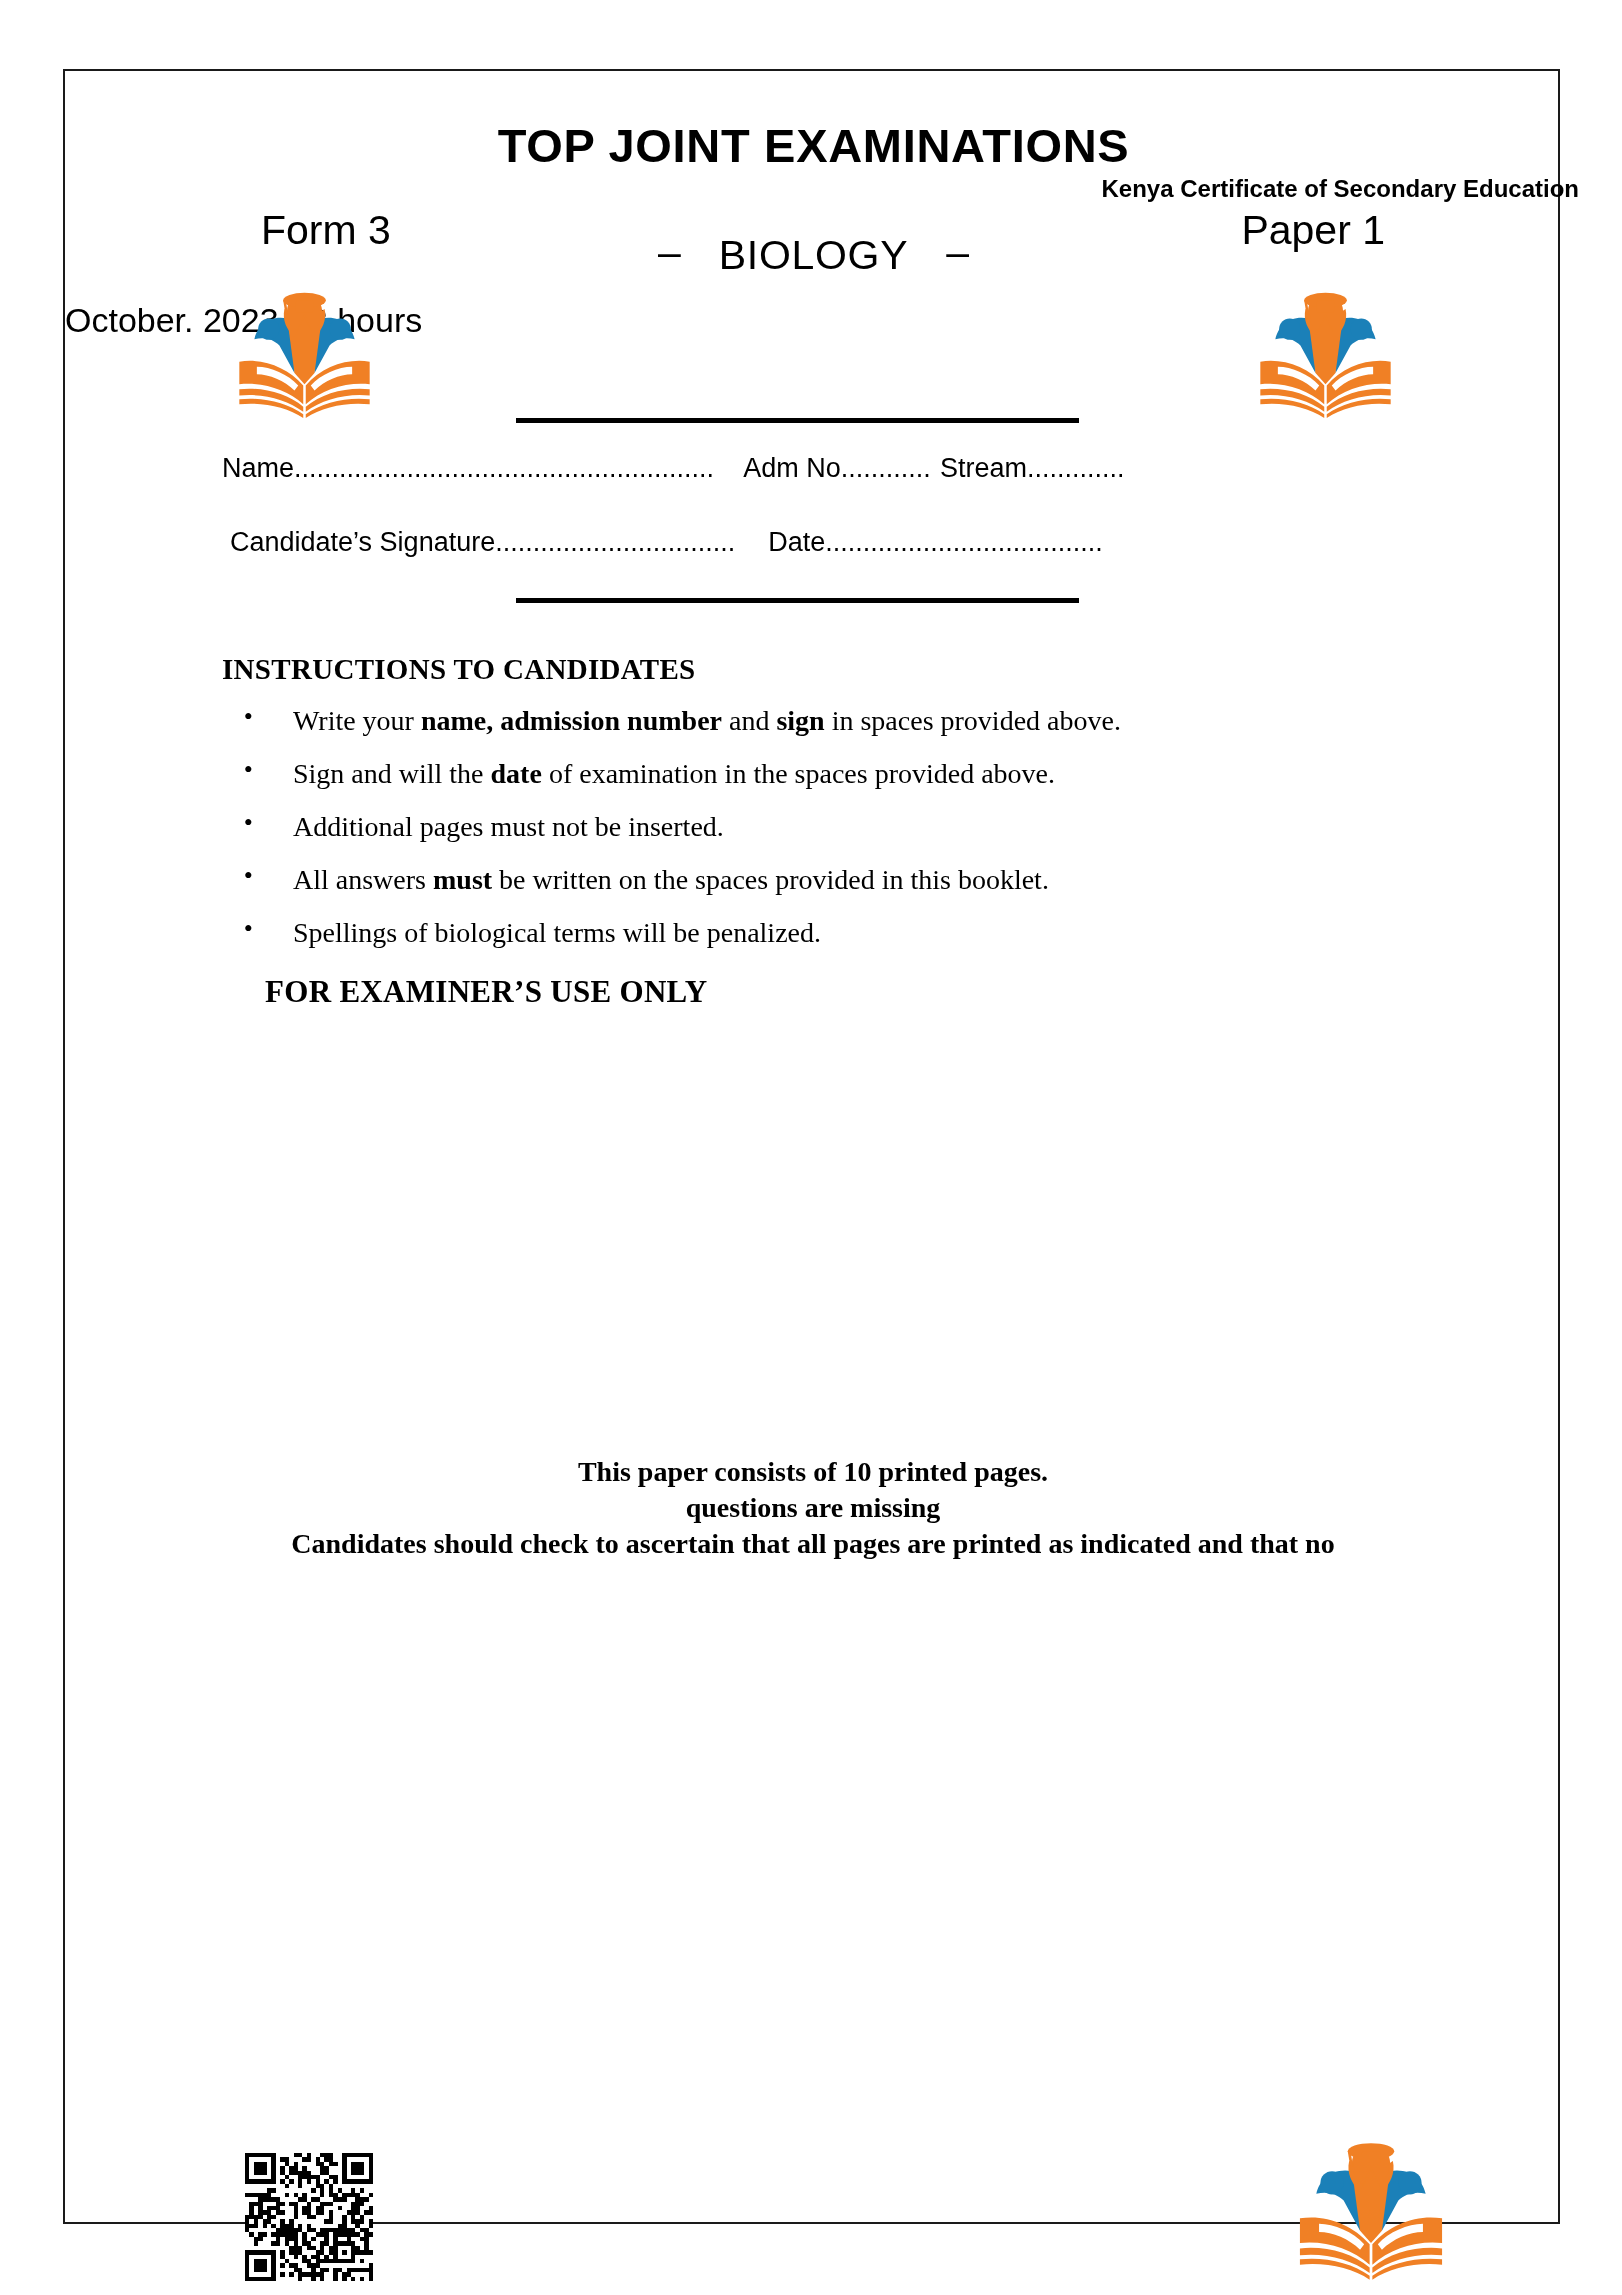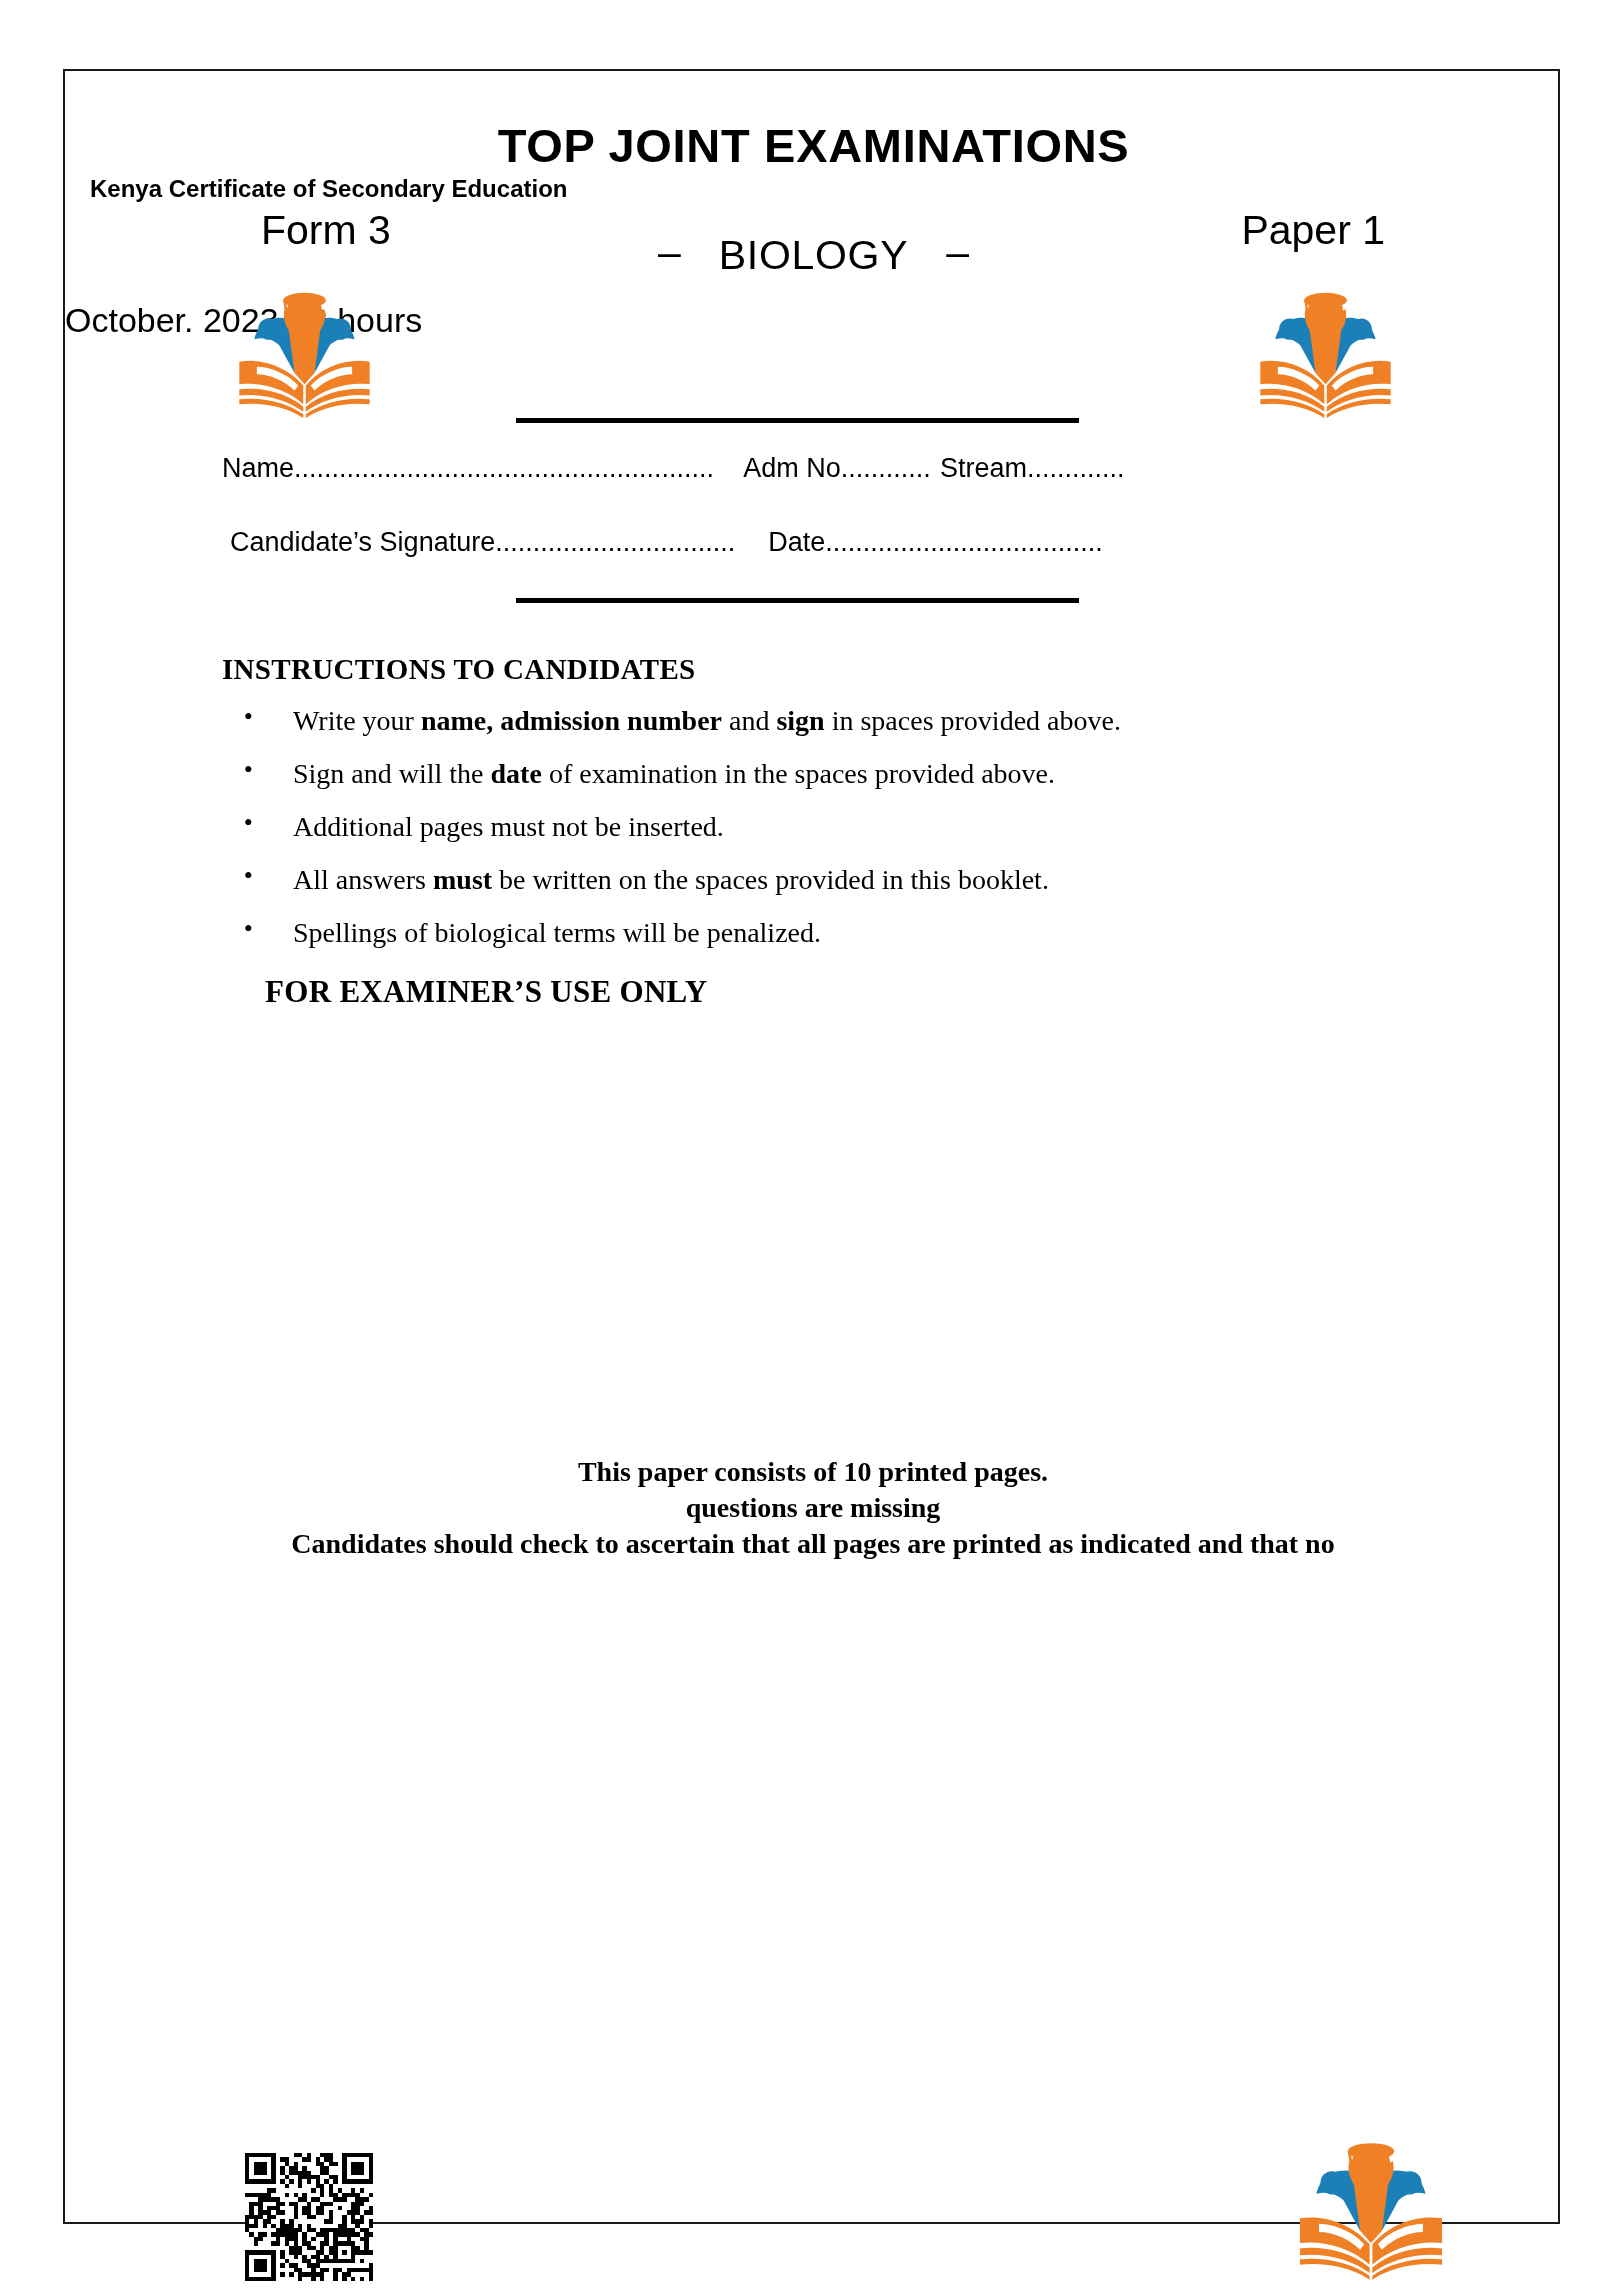--- a/index.html
+++ b/index.html
@@ -42,24 +42,24 @@
     width: 1497px;
     text-align: center;
     font-family: "Liberation Sans", "DejaVu Sans", sans-serif;
     font-size: 47px;
     font-weight: 700;
     letter-spacing: 0.7px;
     line-height: 1;
   }
   .exam-subtitle {
     position: absolute;
-    left: 16px;
+    left: 8px;
     top: 106px;
     width: 1497px;
-    text-align: left;
+    text-align: right;
     font-family: "Liberation Sans", "DejaVu Sans", sans-serif;
     font-size: 24px;
     font-weight: 700;
     line-height: 1;
     padding-left: 9px;
   }
 
   
   .level-row {
     position: absolute;

